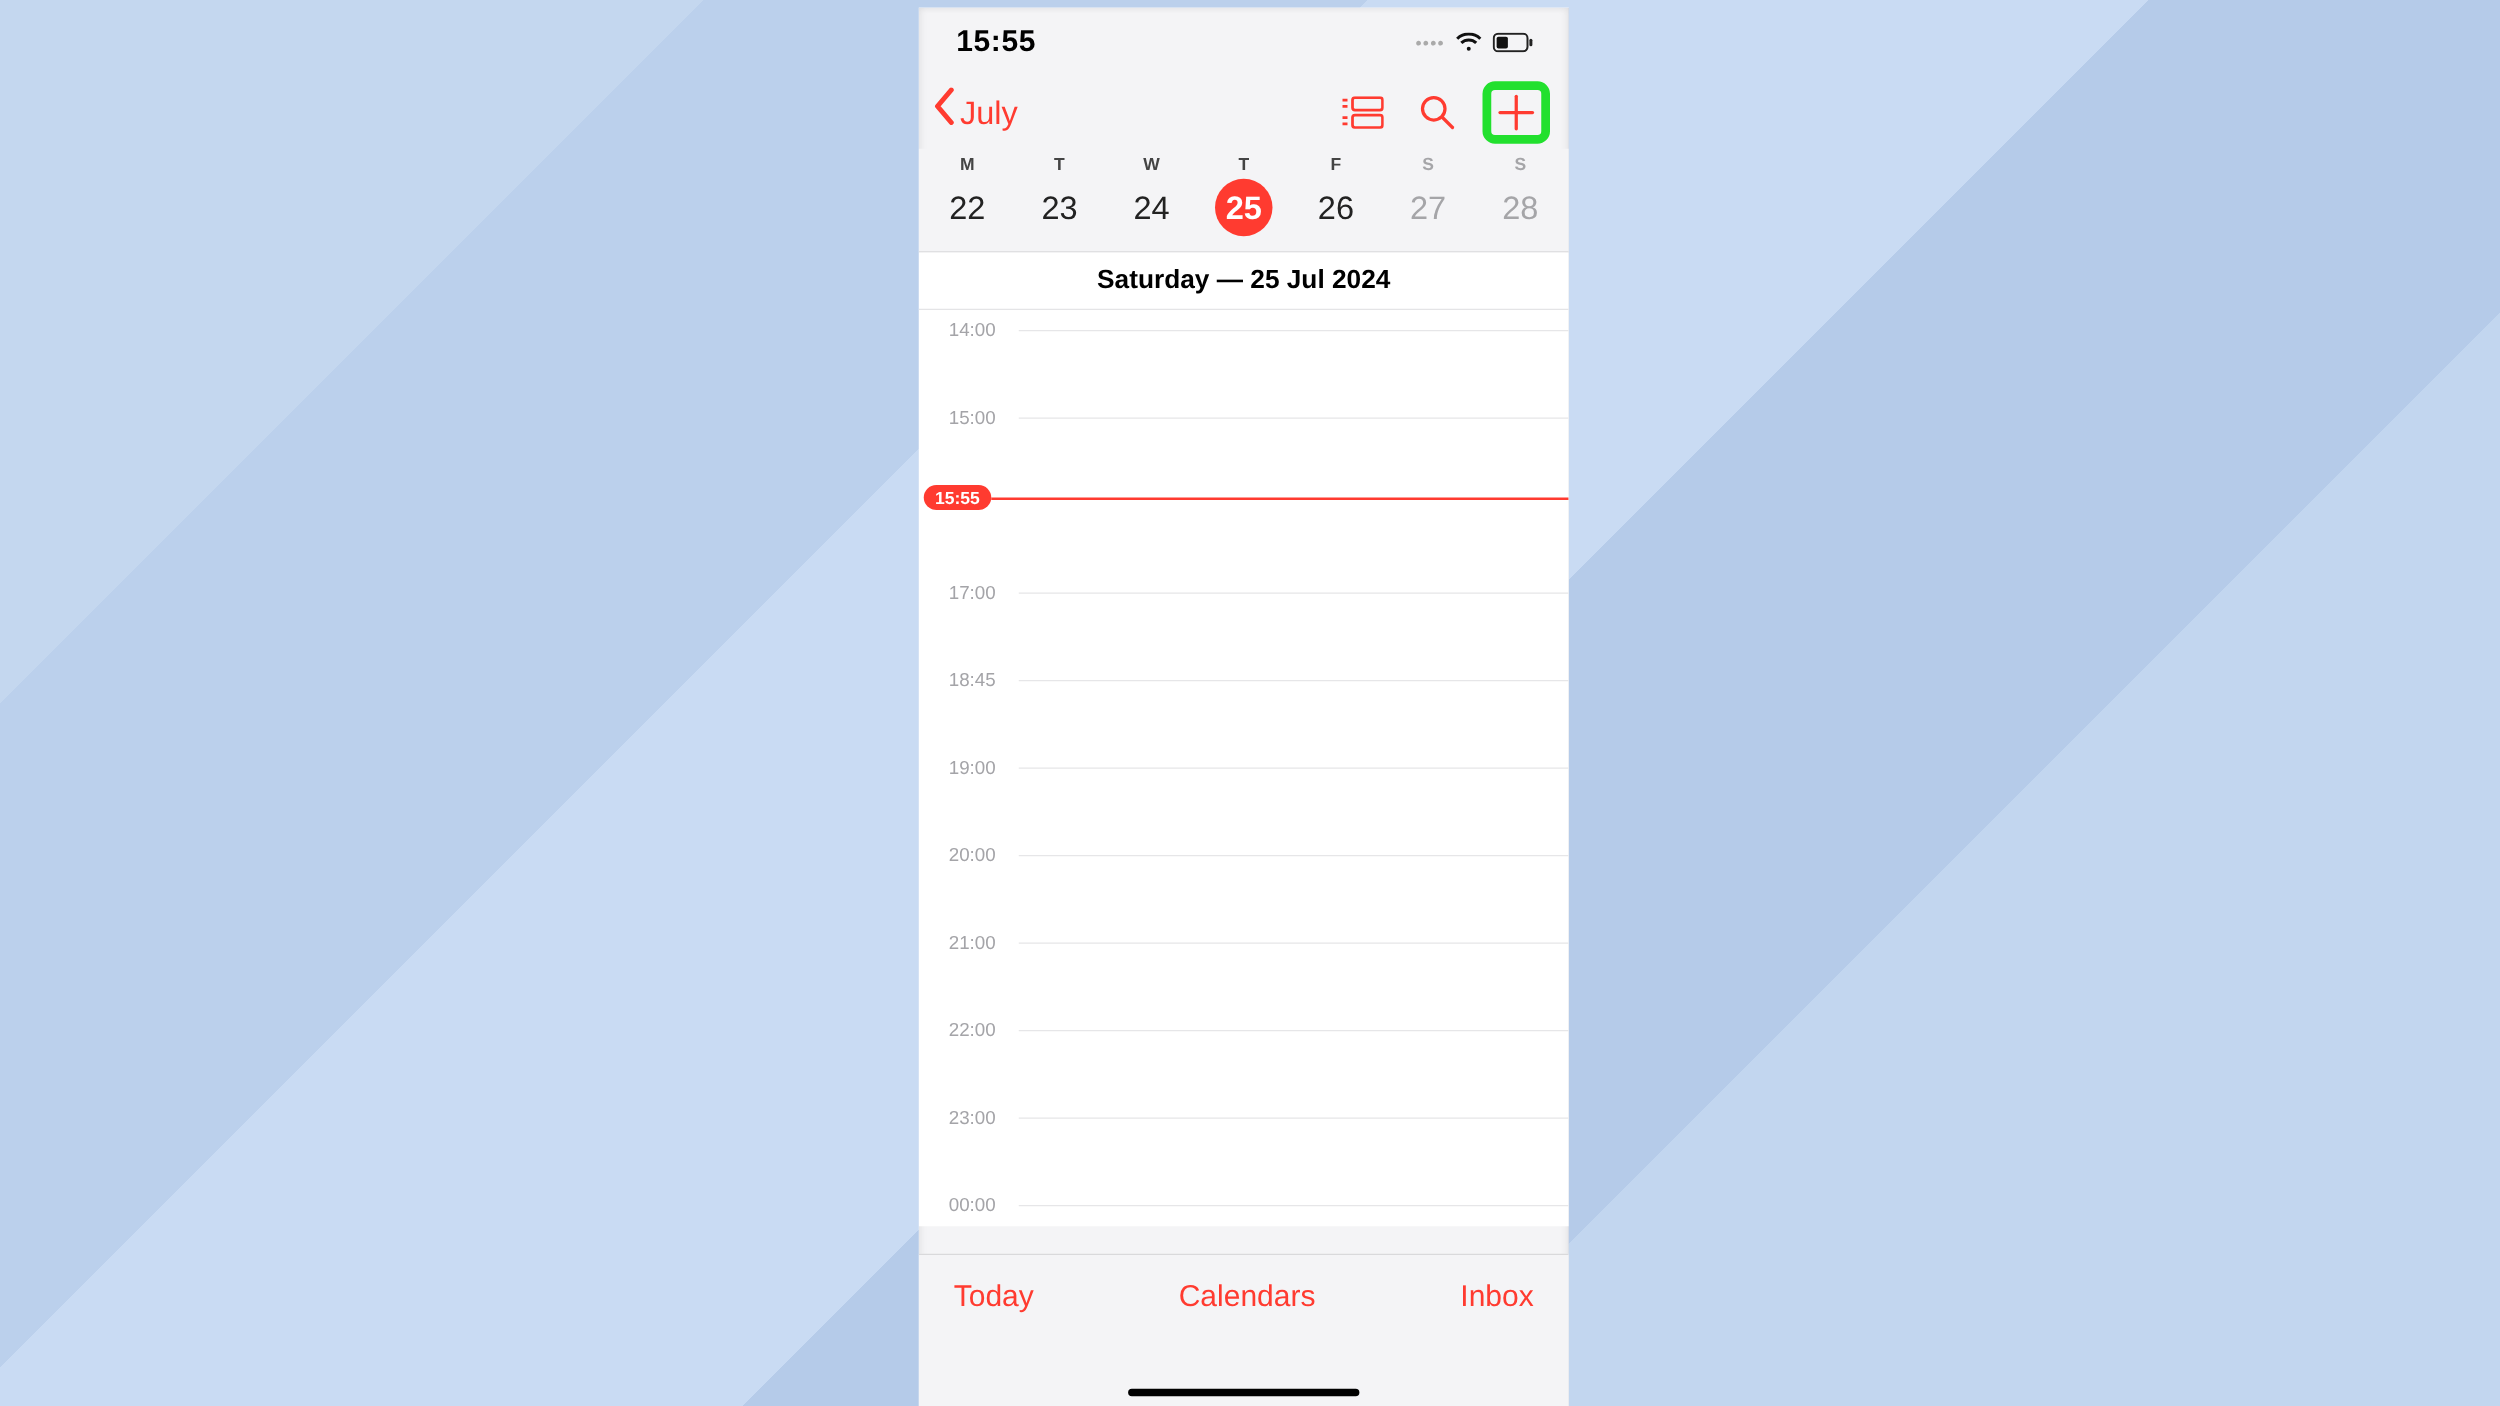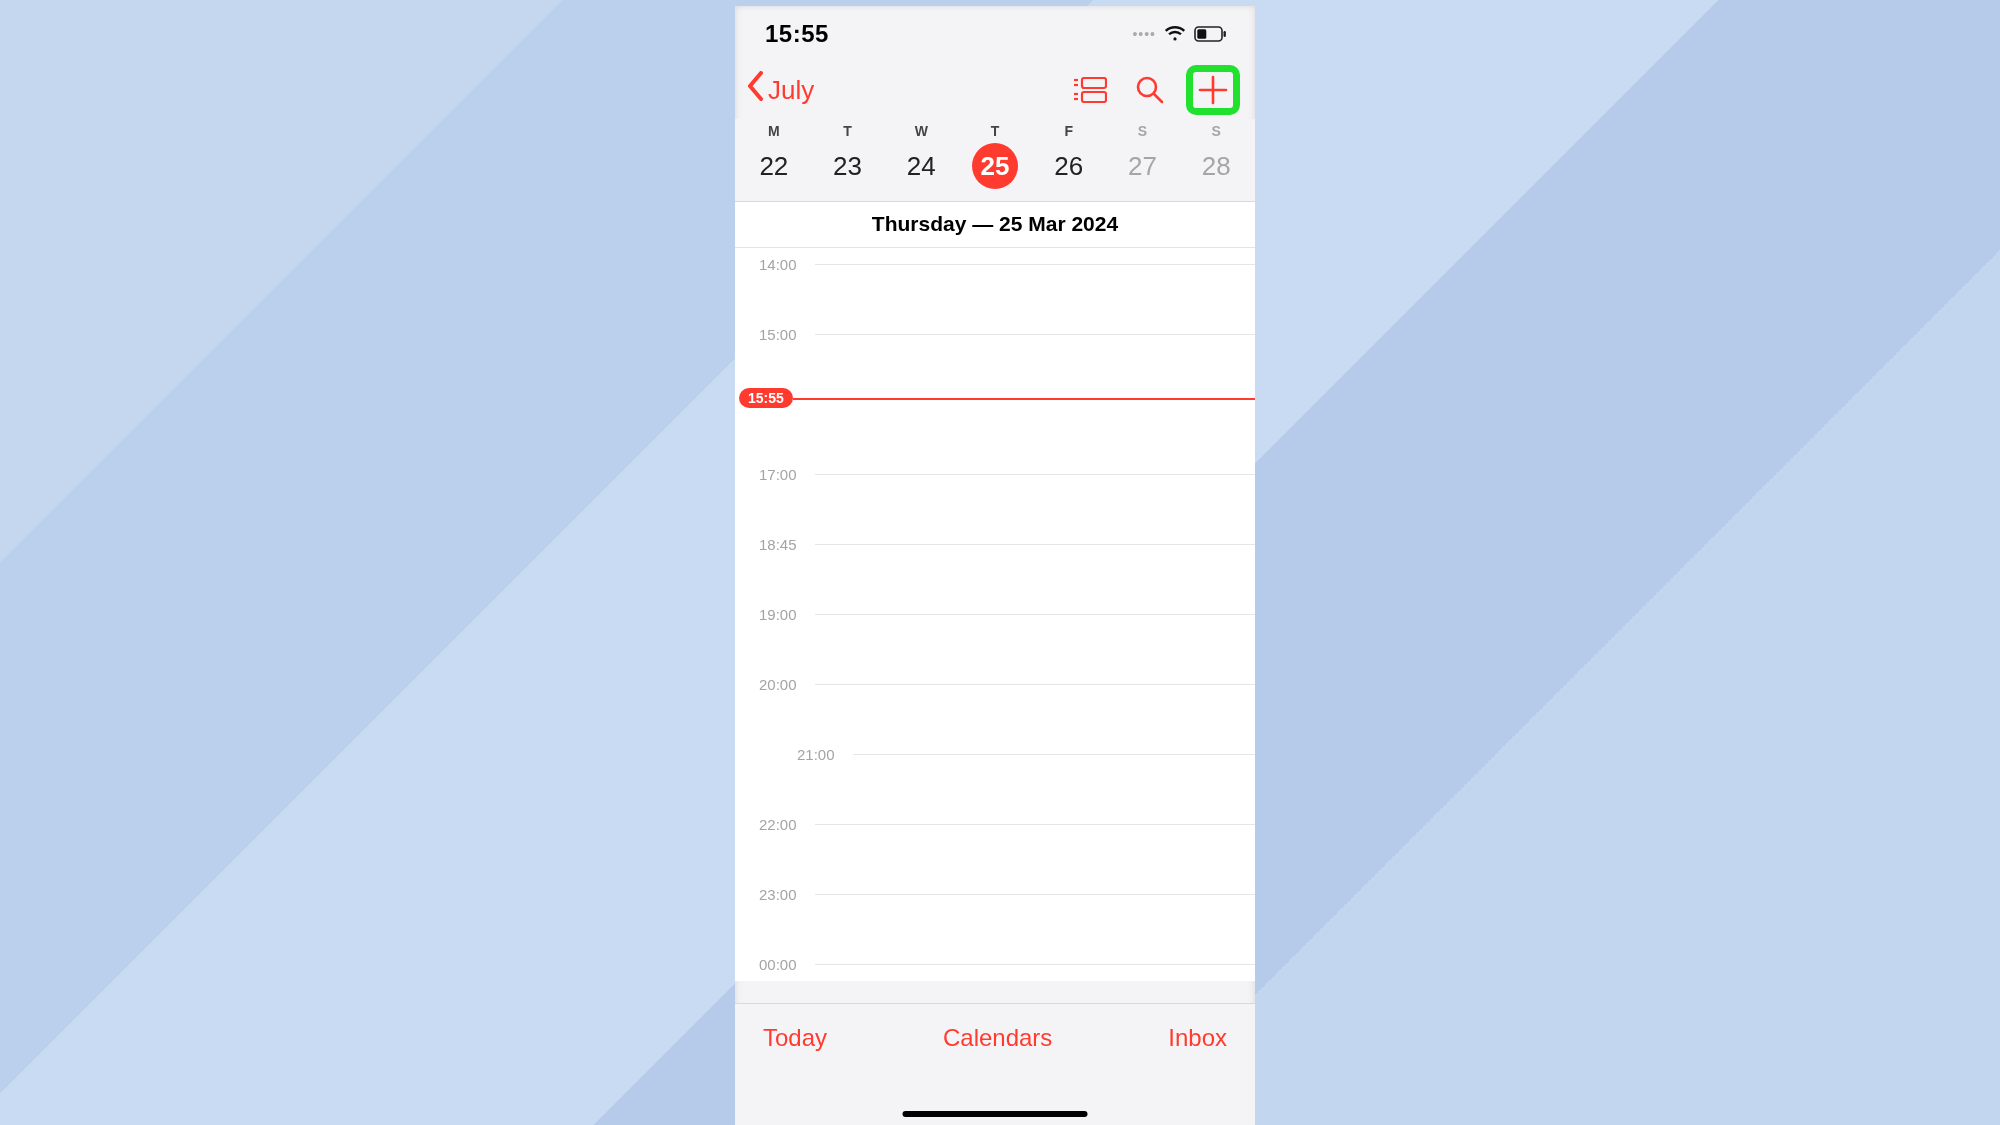--- a/index.html
+++ b/index.html
@@ -298,21 +298,21 @@
       <div class="daycol weekend">
         <div class="dow">S</div>
         <div class="num">27</div>
       </div>
       <div class="daycol weekend">
         <div class="dow">S</div>
         <div class="num">28</div>
       </div>
     </div>
 
-  <div class="datebar">Thursday — 25 Mar 2024</div>
+  <div class="datebar">Saturday — 25 Jul 2024</div>
 
   <div class="daygrid" id="daygrid">
       <div class="hourrow" style="top: 16px; padding-left: 32px;">
         <div class="label">14:00</div>
         <div class="line"></div>
       </div>
       <div class="hourrow" style="top: 86px; padding-left: 32px;">
         <div class="label">15:00</div>
         <div class="line"></div>
       </div>
@@ -326,21 +326,21 @@
         <div class="line"></div>
       </div>
       <div class="hourrow" style="top: 366px;">
         <div class="label">19:00</div>
         <div class="line"></div>
       </div>
       <div class="hourrow" style="top: 436px;">
         <div class="label">20:00</div>
         <div class="line"></div>
       </div>
-      <div class="hourrow" style="top: 506px; margin-left: 38px;">
+      <div class="hourrow" style="top: 506px;">
         <div class="label">21:00</div>
         <div class="line"></div>
       </div>
       <div class="hourrow" style="top: 576px;">
         <div class="label">22:00</div>
         <div class="line"></div>
       </div>
       <div class="hourrow" style="top: 646px;">
         <div class="label">23:00</div>
         <div class="line"></div>

